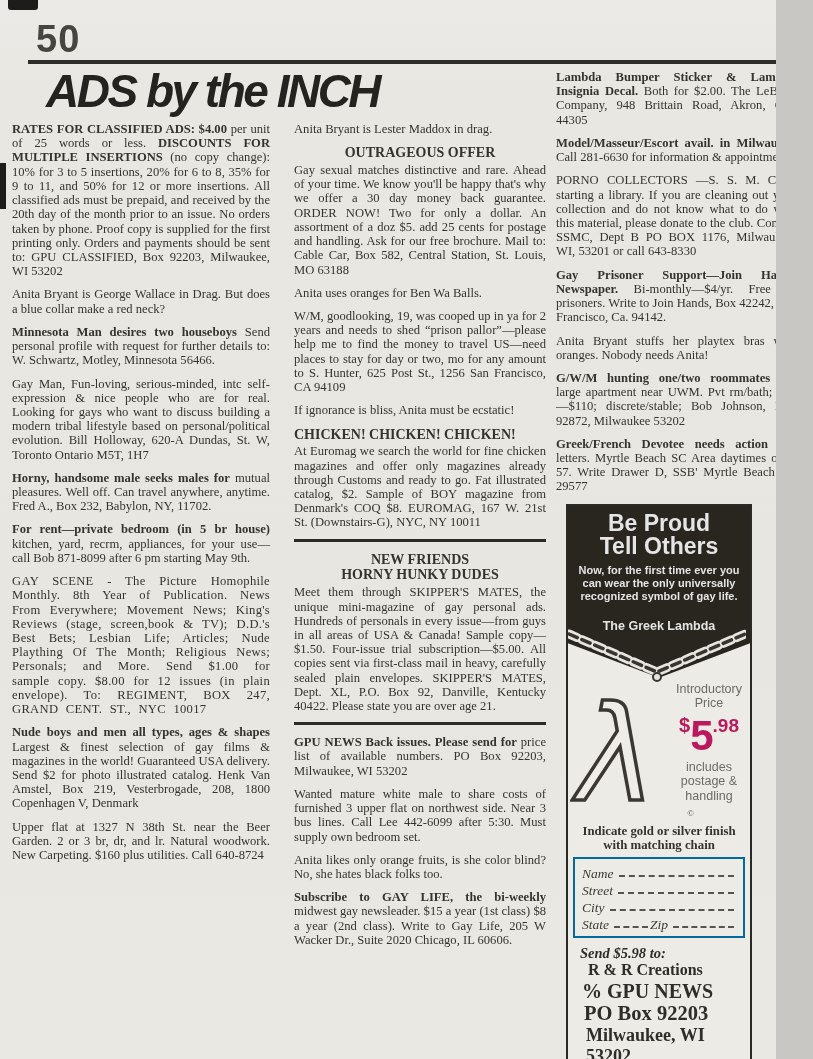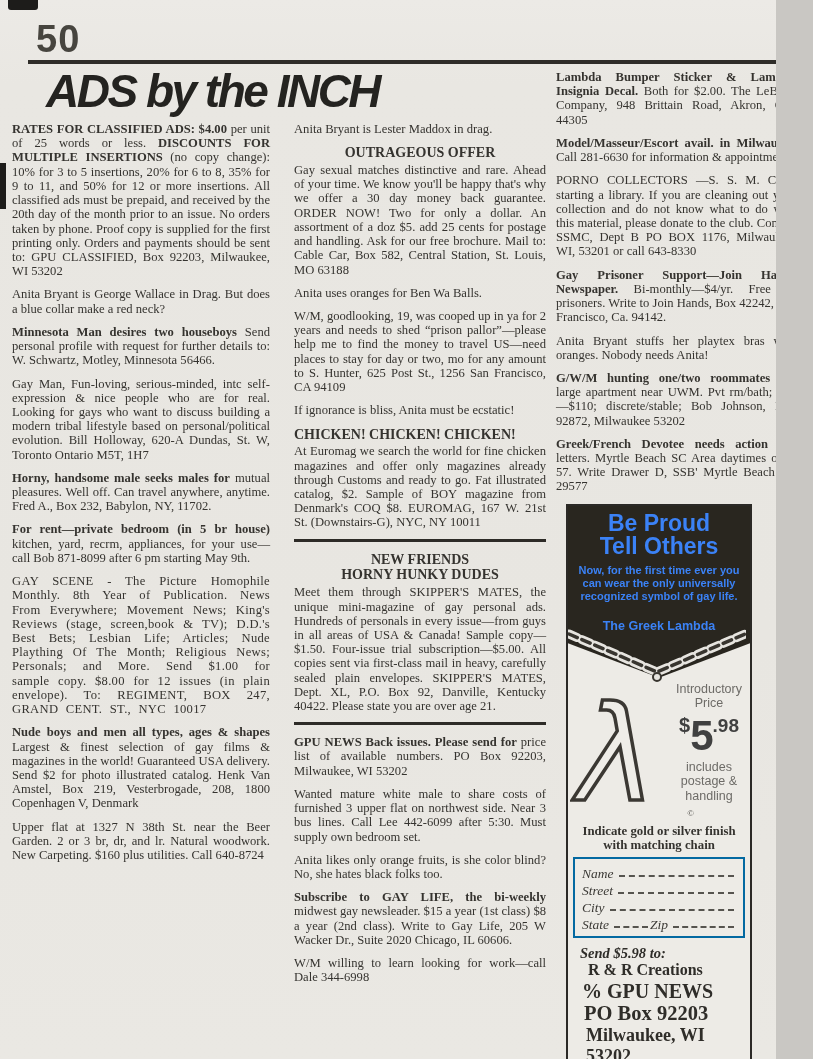--- a/index.html
+++ b/index.html
@@ -19,30 +19,30 @@
   #col-2{left:556px;width:240px;top:70px;}
   .ad{margin:0 0 9px 0;}
   .ad-body{margin:0;text-align:justify;}
   .b{font-weight:bold;}
   .spread .ad-body{word-spacing:4px;letter-spacing:.3px;}
   .ad-heading{font-weight:bold;text-align:center;font-size:14px;margin:1px 0 2px;}
   .ad-heading.left{text-align:left;}
   .col-rule{border:0;border-top:3px solid #2d2b27;margin:2px 0 10px;}
   
   #be-proud-ad{position:relative;margin:10px 0 0 10px;width:182px;border:2px solid #2b2926;background:#edebe6;}
-  #adbox-black{position:relative;height:172px;background:#29261f;clip-path:polygon(0 0,100% 0,100% 80%,50% 100%,0 80%);color:#3b82f6;text-align:center;font-family:"Liberation Sans","DejaVu Sans",sans-serif;padding-top:6px;box-sizing:border-box;}
+  #adbox-black{position:relative;height:172px;background:#29261f;clip-path:polygon(0 0,100% 0,100% 80%,50% 100%,0 80%);color:#e5e5e5;text-align:center;font-family:"Liberation Sans","DejaVu Sans",sans-serif;padding-top:6px;box-sizing:border-box;}
   .adbox-title{font-weight:bold;font-size:23px;line-height:1.02;letter-spacing:0;}
   #adbox-intro{font-weight:bold;font-size:11px;line-height:1.18;margin:5px 10px 16px;}
   #adbox-symbol{font-weight:bold;font-size:12.5px;line-height:1.15;margin-top:2px;}
   #chain-svg{position:absolute;left:0;top:122px;width:178px;height:54px;pointer-events:none;}
   #adbox-mid{position:relative;height:146px;}
   #lambda-svg{position:absolute;left:2px;top:0;}
   #price-block{position:absolute;right:2px;top:4px;width:78px;text-align:center;font-family:"Liberation Sans","DejaVu Sans",sans-serif;color:#6d6b67;}
   #intro-price{font-size:12.5px;line-height:1.15;}
-  #price{margin-top:2px;color:#404040;white-space:nowrap;}
+  #price{margin-top:2px;color:#be185d;white-space:nowrap;}
   #price .cur{font-size:20px;font-weight:bold;vertical-align:18px;}
   #price .int{font-size:42px;font-weight:bold;letter-spacing:-1px;}
   #price .cents{font-size:19px;font-weight:bold;vertical-align:18px;}
   #includes{font-size:12.5px;line-height:1.15;margin-top:0;}
   #copyright-mark{position:absolute;right:56px;bottom:6px;font-size:9px;color:#55534f;}
   #finish-note{font-weight:bold;font-size:12.8px;text-align:center;line-height:1.15;margin:0 4px 4px;}
   #order-form{border:2px solid #0369a1;margin:0 5px 4px;padding:5px 7px 4px;}
   .form-row{display:flex;align-items:flex-end;height:17px;}
   .form-label{font-style:italic;font-size:13.5px;color:#3b3935;}
   .dashline{flex:1;border-bottom:2px dashed #56544f;margin:0 2px 4px 5px;}
@@ -133,23 +133,20 @@
       </div>
       <div class="ad">
         <p class="ad-body"><span>Wanted mature white male to share costs of furnished 3 upper flat on northwest side.  Near 3 bus lines.  Call Lee 442-6099 after 5:30. Must supply own bedroom set.</span></p>
       </div>
       <div class="ad">
         <p class="ad-body"><span>Anita likes only orange fruits, is she color blind?  No, she hates black folks too.</span></p>
       </div>
       <div class="ad">
         <p class="ad-body"><span class="b">Subscribe to GAY LIFE, the bi-weekly</span><span> midwest gay newsleader.  $15 a year (1st class) $8 a year (2nd class).  Write to Gay Life, 205 W Wacker Dr., Suite 2020 Chicago, IL 60606.</span></p>
       </div>
-      <div class="ad">
-        <p class="ad-body"><span>W/M willing to learn looking for work—call Dale 344-6998</span></p>
-      </div>
     </div>
   <div id="col-2" class="col">
     <div id="ads-anchor">
         <div class="ad">
           <p class="ad-body"><span class="b">Lambda Bumper Sticker &amp; Lambda Insignia Decal.</span><span> Both for $2.00.  The LeBelle Company, 948 Brittain Road, Akron, OH, 44305</span></p>
         </div>
         <div class="ad">
           <p class="ad-body"><span class="b">Model/Masseur/Escort avail. in Milwaukee</span><span> Call 281-6630 for information &amp; appointment.</span></p>
         </div>
         <div class="ad">

